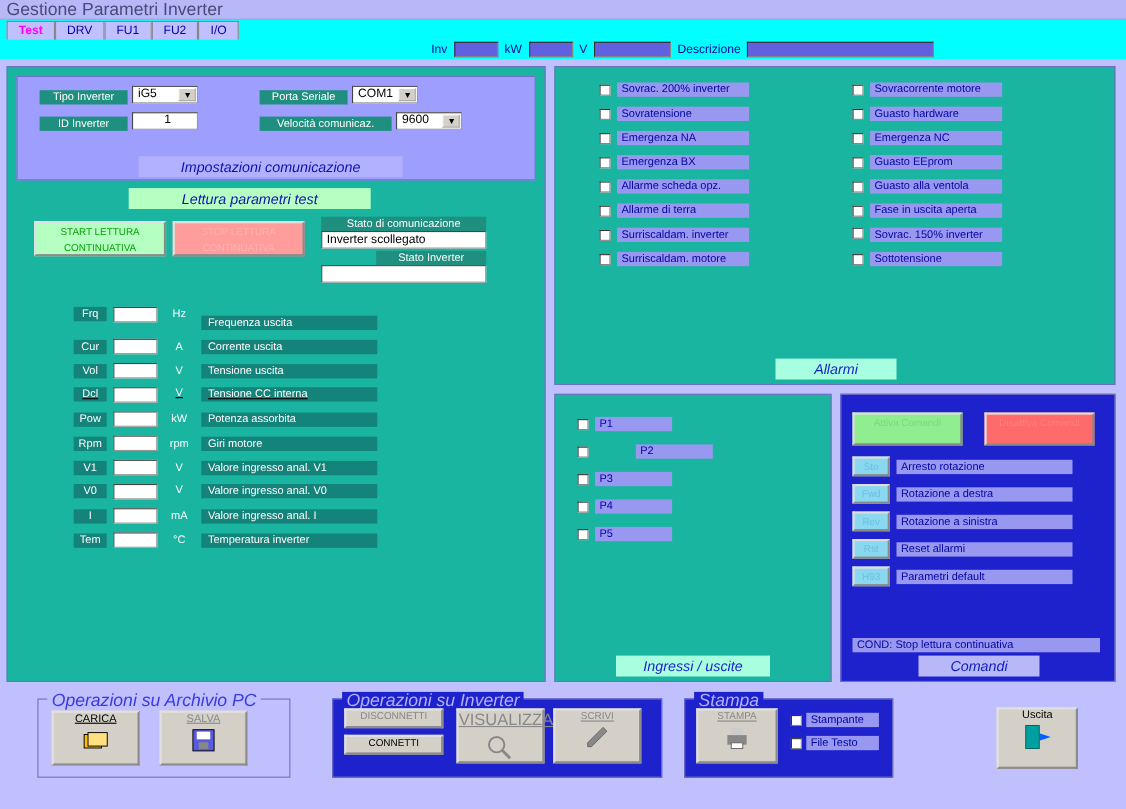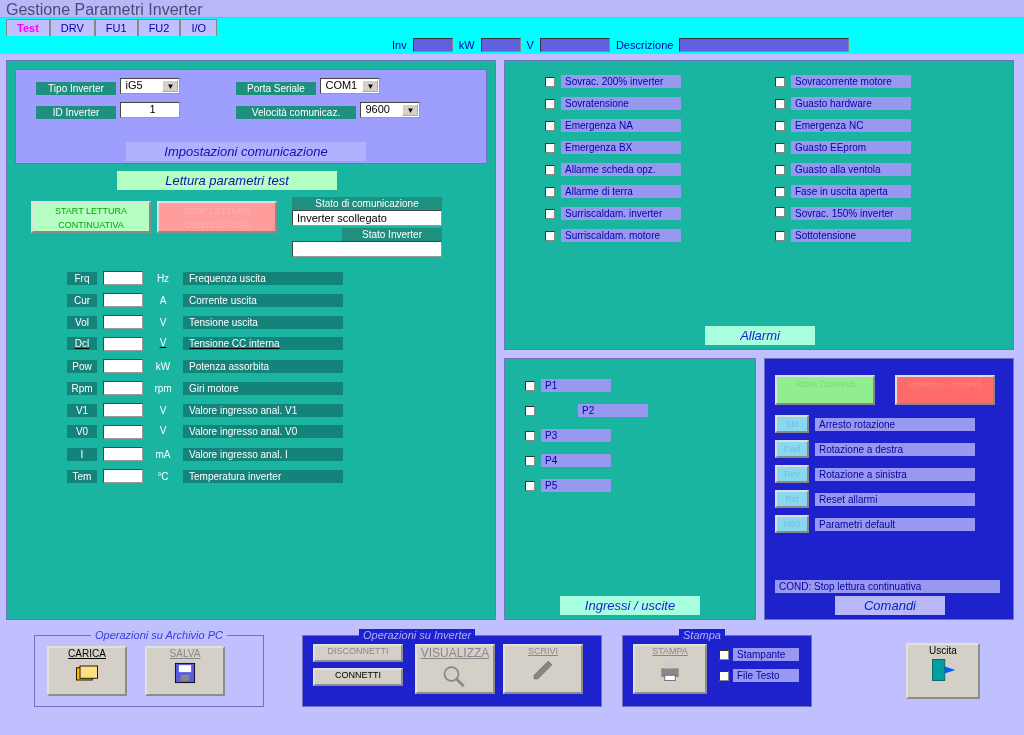--- a/index.html
+++ b/index.html
@@ -13,21 +13,21 @@
   .tab.inactive { background:#c0c0ff; color:#0000aa;}
   .statusstrip { background:#00ffff; padding:2px 6px; font-size:11px; display:flex; gap:6px; align-items:center; color:#0000aa;}
   .statusstrip .lbl { color:#0000aa;}
   .statusstrip .box { background:#6060e0; border:1px inset #888; display:inline-block; height:14px; }
   .box.w1{width:40px;} .box.w2{width:70px;} .box.wbig{width:170px;}
 
   
   .main { position: absolute; top: 60px; left: 6px; right: 6px; bottom: 6px; }
 
   .frame { position:absolute; border:1px solid #7070c0; }
-  .frame>.cap { position:absolute; top:-7px; left:8px; background:#c0c0ff; padding:0 4px; color:#3a3ae0; font-size:11px; font-style:italic;margin-left:48px;}
+  .frame>.cap { position:absolute; top:-7px; left:8px; background:#c0c0ff; padding:0 4px; color:#3a3ae0; font-size:16px; font-style:italic;}
 
   .teal { background:#19b5a0; }
   .bluebg { background:#1e22cc; }
   .ltpurple { background:#9e9eff; }
 
   .panel-title { text-align:center; font-style:italic; color:#1010b0; font-size:13px; padding:2px 0;}
   .panel-title.light { background:#b4ffc1;}
   .panel-title.plain { background:#b1b1ff;}
   .panel-title.tealtitle { background:#a8ffe0; color:#1e22cc;}
 
@@ -109,21 +109,21 @@
       <div class="bluefld" style="width:100px; margin-top:2px; margin-left:50px;">Stato Inverter</div>
       <div class="whtbox" style="width:150px; height:16px;"></div>
     </div>
 
     <div style="position:absolute; left:60px; top:210px;">
       <div id="measrows">
           <div style="display: flex; gap: 6px; align-items: center; margin-bottom: 8px;">
             <div class="bluefld" style="width:30px;background:#14837a;">Frq</div>
             <div class="whitefld" style="width:40px;"></div>
             <div style="color:#fff;font-size:10px;width:28px;text-align:center;">Hz</div>
-            <div class="bluefld" style="width:160px;text-align:left;padding-left:6px;background:#14837a;">Frequenza uscita</div>
+            <div class="bluefld" style="width:160px;text-align:left;padding-left:6px;background:#14837a;margin-top:16px;">Frequenza uscita</div>
           </div>
           <div style="display: flex; gap: 6px; align-items: center; margin-bottom: 8px;">
             <div class="bluefld" style="width:30px;background:#14837a;">Cur</div>
             <div class="whitefld" style="width:40px;"></div>
             <div style="color:#fff;font-size:10px;width:28px;text-align:center;">A</div>
             <div class="bluefld" style="width:160px;text-align:left;padding-left:6px;background:#14837a;">Corrente uscita</div>
           </div>
           <div style="display: flex; gap: 6px; align-items: center; margin-bottom: 8px;">
             <div class="bluefld" style="width:30px;background:#14837a;">Vol</div>
             <div class="whitefld" style="width:40px;"></div>
@@ -322,21 +322,21 @@
     </div>
   </div>
 
   <div class="frame bluebg" style="left:296px; top:575px; width:300px; height:72px;">
     <div class="cap" style="background:#1e22cc; color:#b0b0ff;">Operazioni su Inverter</div>
     <div style="position:absolute; left:10px; top:8px;">
       <div class="btn dis" style="width:90px; height:18px; font-size:9px;">DISCONNETTI</div>
       <div class="btn" style="width:90px; height:18px; font-size:9px; margin-top:6px;">CONNETTI</div>
     </div>
     <div class="btn dis" style="position:absolute; left:112px; top:8px; width:80px; height:50px;">
-      <div style="font-size:12px; text-decoration:underline;">VISUALIZZA</div>
+      <div style="font-size:15px; text-decoration:underline;">VISUALIZZA</div>
       <svg class="icon" viewBox="0 0 32 32">
           <circle cx="12" cy="16" r="8" fill="none" stroke="#888" stroke-width="2"></circle>
           <line x1="18" y1="22" x2="26" y2="30" stroke="#888" stroke-width="3"></line>
         </svg>
     </div>
     <div class="btn dis" style="position:absolute; left:200px; top:8px; width:80px; height:50px;">
       <div style="font-size:9px; text-decoration:underline;">SCRIVI</div>
       <svg class="icon" viewBox="0 0 32 32">
           <polygon points="6,26 10,26 26,10 22,6 6,22" fill="#888" stroke="#666"></polygon>
         </svg>

